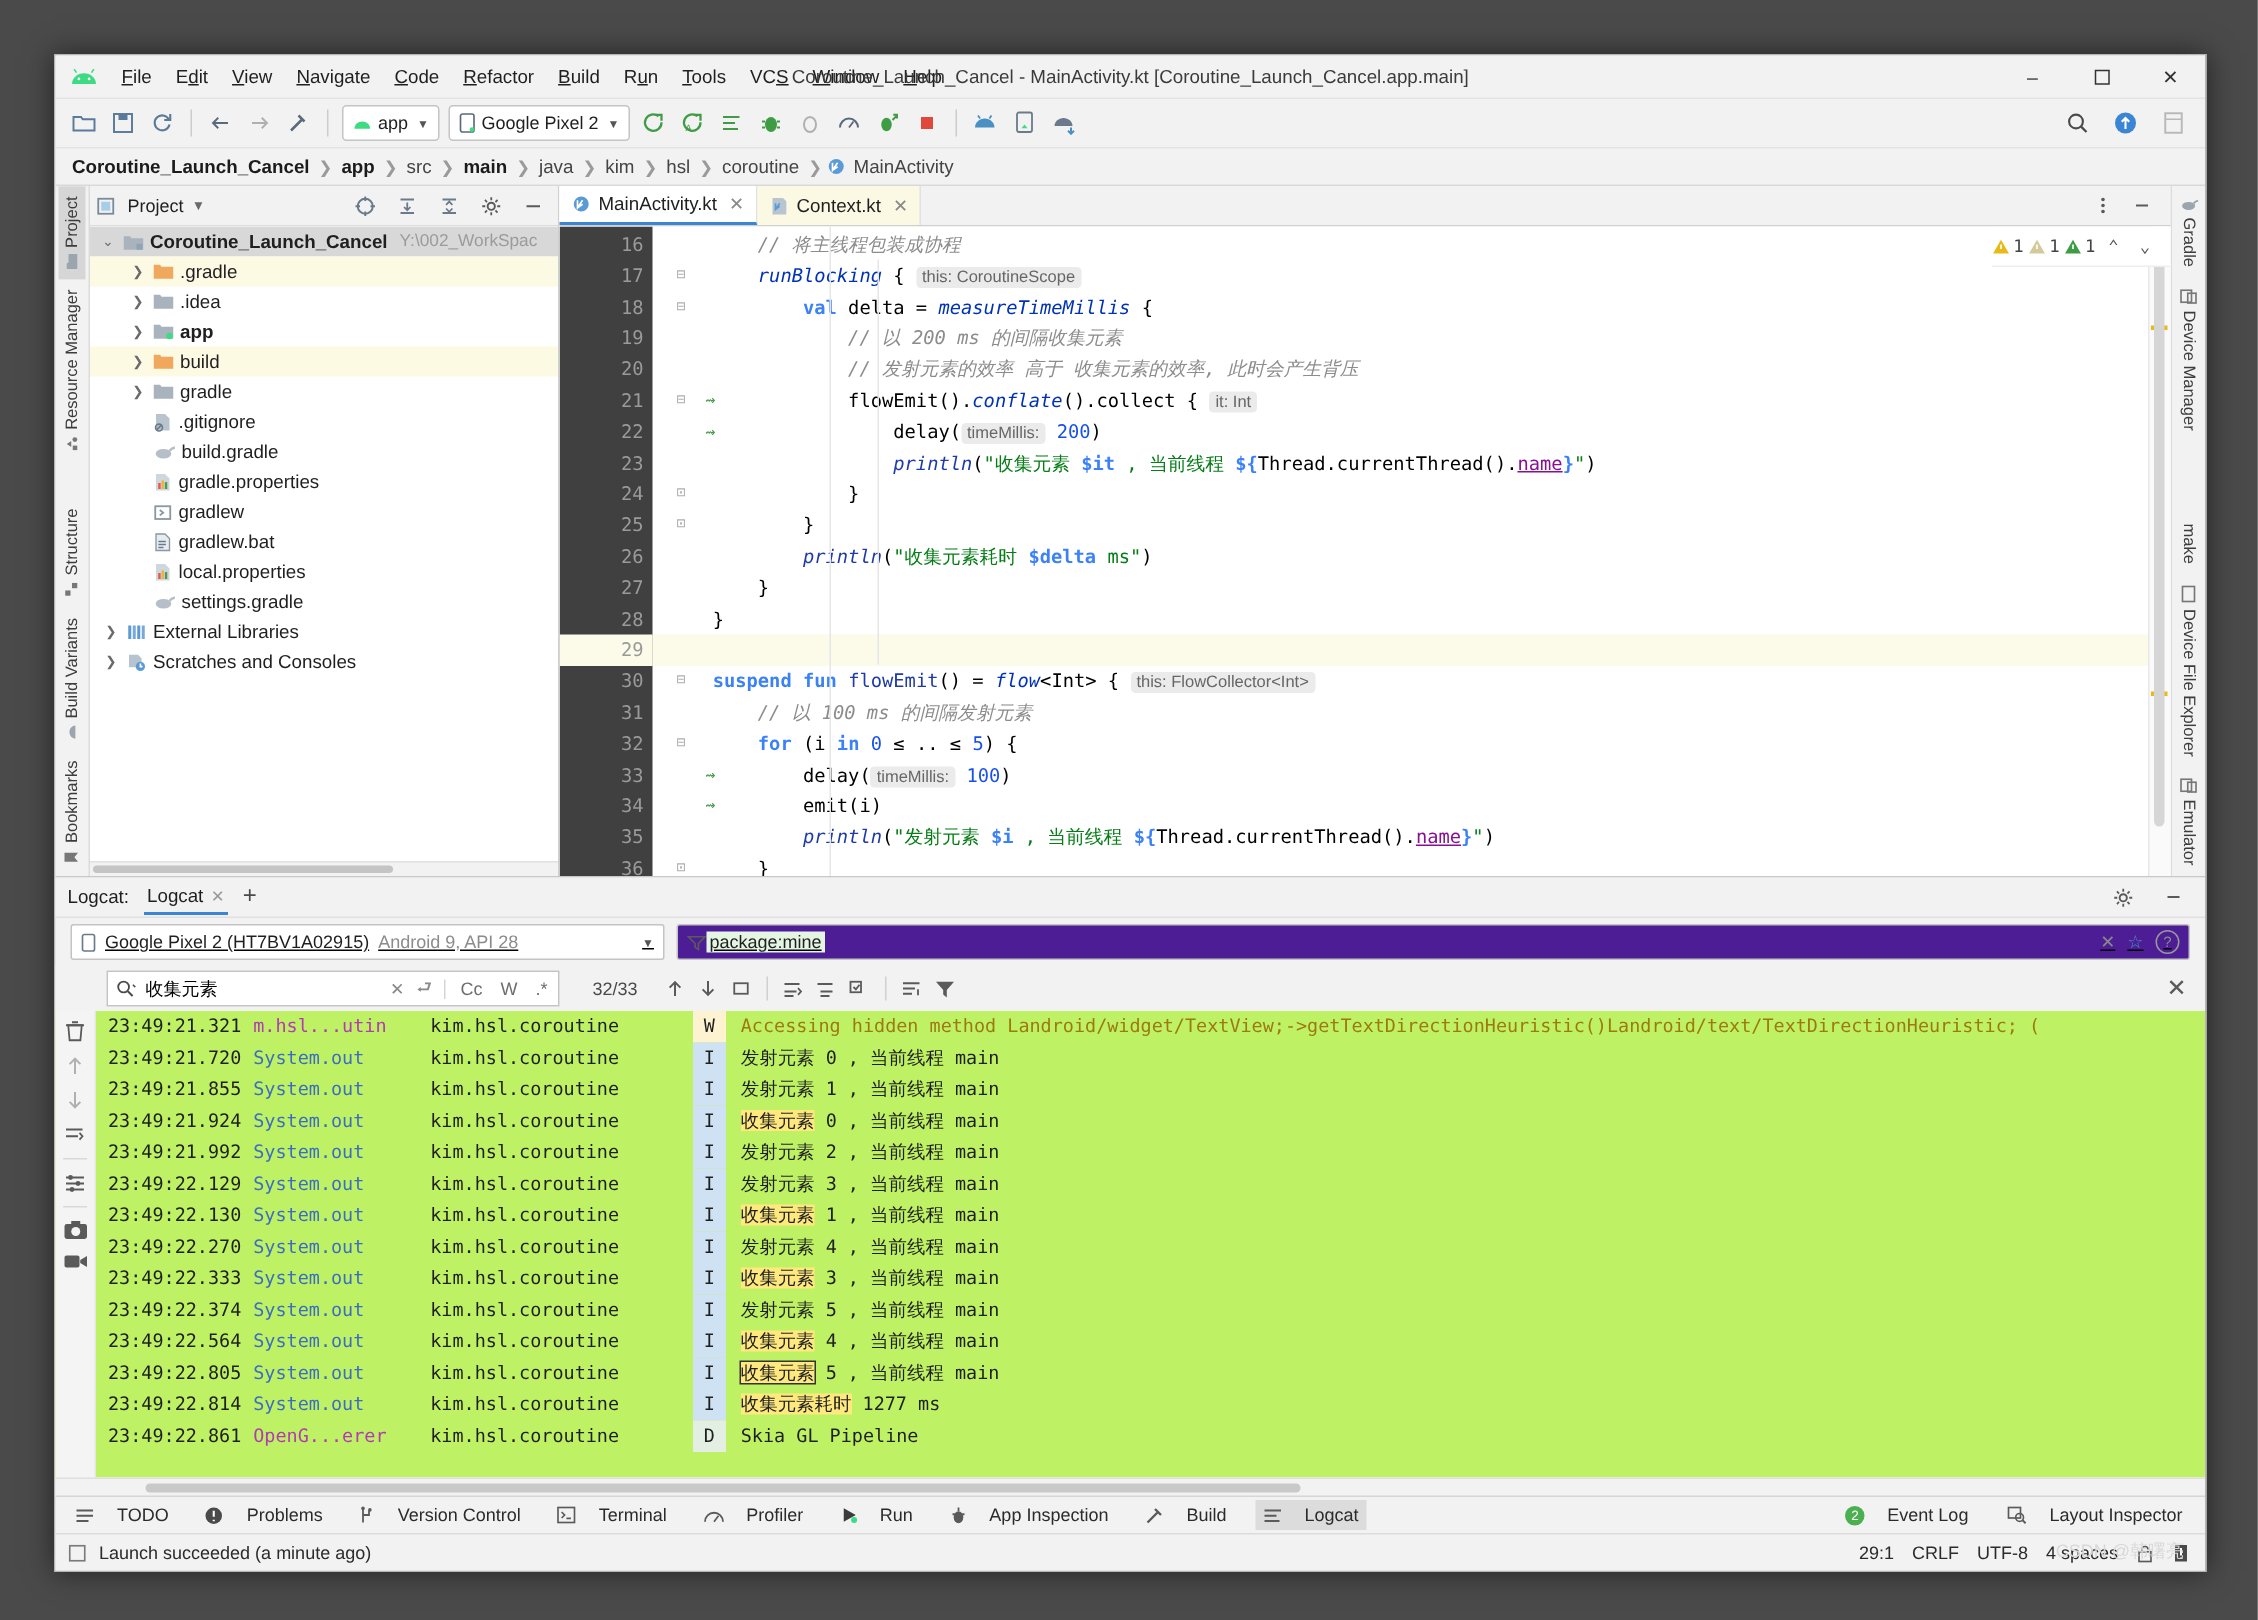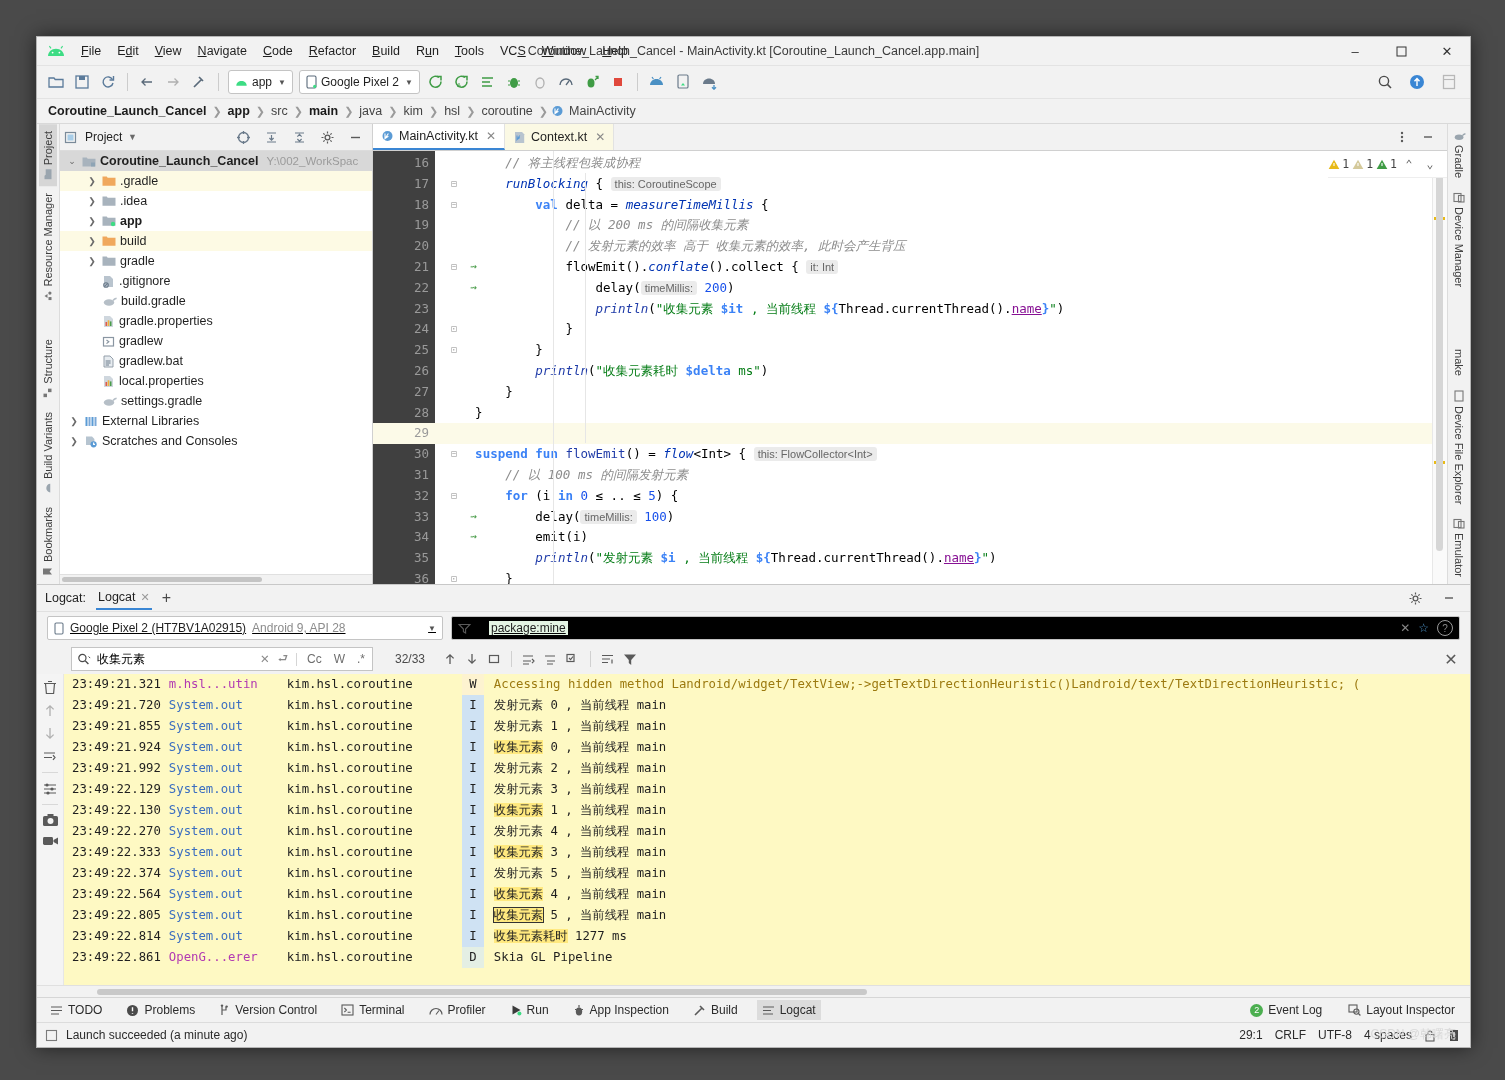--- a/index.html
+++ b/index.html
@@ -93,31 +93,31 @@
   .logcat{height:412px;display:flex;flex-direction:column;border-top:1px solid #c8c8c8;background:#f2f2f2;}
   .lc-head{height:26px;display:flex;align-items:center;padding:0 8px;gap:10px;background:#f2f2f2;border-bottom:1px solid #e0e0e0;position:relative;}
   .lc-head .lbl{font-size:12.5px;color:#1f1f1f;}
   .lc-tab{font-size:12.5px;color:#1f1f1f;border-bottom:2px solid #3a86d4;padding:4px 2px;display:flex;align-items:center;gap:5px;}
   .lc-head .right{position:absolute;right:8px;display:flex;gap:8px;align-items:center;}
   .lc-filters{height:32px;display:flex;align-items:center;gap:8px;padding:0 10px;text-decoration:underline;}
   .devsel{width:382px;height:22px;border:1px solid #c4c4c4;background:#fff;border-radius:2px;display:flex;align-items:center;
           gap:6px;padding:0 6px;font-size:12px;color:#1f1f1f;}
   .devsel .gray{color:#8c8c8c;}
   .devsel .caret{margin-left:auto;font-size:8px;color:#555;}
-  .qbox{flex:1;height:22px;border:1px solid #c4c4c4;background:#000000;border-radius:2px;display:flex;align-items:center;
-        gap:18px;padding:0 6px;font-size:12px;}
+  .qbox{flex:1;height:22px;border:1px solid #c4c4c4;background:#4c1d95;border-radius:2px;display:flex;align-items:center;
+        gap:0;padding:0 6px;font-size:12px;}
   .qbox .val{background:#e4f5e4;padding:0 2px;color:#1f1f1f;}
   .qbox .right{margin-left:auto;display:flex;gap:8px;align-items:center;color:#888;}
   .lc-search{height:30px;display:flex;align-items:center;gap:0;padding:0 8px;background:#f2f2f2;}
   .sbox{width:290px;height:22px;border:1px solid #c4c4c4;background:#fff;display:flex;align-items:center;gap:6px;padding:0 5px;font-size:12px;}
   .sbox .mid{margin-left:auto;display:flex;gap:8px;align-items:center;color:#8a8a8a;font-size:11.5px;}
   .sbox .opt{color:#6e6e6e;font-size:12px;padding:0 2px;}
   .cnt{font-size:12px;color:#4a4a4a;margin:0 14px 0 22px;}
   .ic-btn{width:22px;height:22px;display:flex;align-items:center;justify-content:center;color:#5a5a5a;}
-  .log-area{flex:1;display:flex;min-height:0;background:#fef9c3;}
+  .log-area{flex:1;display:flex;min-height:0;background:#bef264;}
   .logtools{width:26px;background:#f4f4f4;display:flex;flex-direction:column;align-items:center;padding-top:6px;gap:8px;border-right:1px solid #e6e6e6;}
   .log-body{flex:1;overflow:hidden;position:relative;font-family:"DejaVu Sans Mono","Liberation Mono",monospace;font-size:12.3px;}
   .logrow{height:21px;line-height:21px;white-space:pre;display:flex;}
   .lt{color:#1f1f1f;padding-left:8px;}
   .ltag{width:118px;}
   .lpkg{width:175px;color:#1f1f1f;}
   .lvl{width:22px;text-align:center;}
   .lvl.I{background:#cfe2f3;color:#1f1f1f;}
   .lvl.W{background:#fdf3d0;color:#1f1f1f;}
   .lvl.D{background:#e4efe4;color:#1f1f1f;}
@@ -125,21 +125,21 @@
   .lmsg.w{color:#9c7a10;}
   .sysout{color:#3b6ec0;}
   .magenta{color:#b23ab2;}
   .hlmark{background:#ffe97f;}
   .hlmark.cur{background:#ffe97f;outline:1px solid #333;}
   .log-hscroll{height:11px;background:#f2f2f2;border-top:1px solid #e0e0e0;position:relative;}
   .log-hscroll i{position:absolute;left:60px;top:3px;width:770px;height:6px;background:#c9c9c9;border-radius:3px;display:block;}
 
   
   .twbar{height:24px;display:flex;align-items:center;background:#f2f2f2;border-top:1px solid #d6d6d6;padding:0 8px;gap:14px;position:relative;}
-  .twitem{display:flex;align-items:center;gap:5px;font-size:12px;color:#2b2b2b;padding:3px 5px;}
+  .twitem{display:flex;align-items:center;gap:15px;font-size:12px;color:#2b2b2b;padding:3px 5px;}
   .twitem.active{background:#dcdcdc;}
   .twbar .right{position:absolute;right:10px;display:flex;gap:16px;align-items:center;}
   .statusbar{height:24px;display:flex;align-items:center;background:#f2f2f2;border-top:1px solid #dcdcdc;padding:0 8px;gap:8px;position:relative;}
   .status-msg{font-size:12px;color:#2b2b2b;}
   .statusbar .right{position:absolute;right:10px;display:flex;gap:12px;align-items:center;font-size:12px;color:#2b2b2b;}
   .badge{width:13px;height:13px;border-radius:50%;background:#4caf50;color:#fff;font-size:9px;
          display:flex;align-items:center;justify-content:center;font-family:"Liberation Sans",sans-serif;}
   .wm{position:absolute;right:14px;bottom:4px;font-size:12px;color:#d8d8d8;font-family:"Liberation Sans",sans-serif;}
   svg{display:block;}
 </style>

